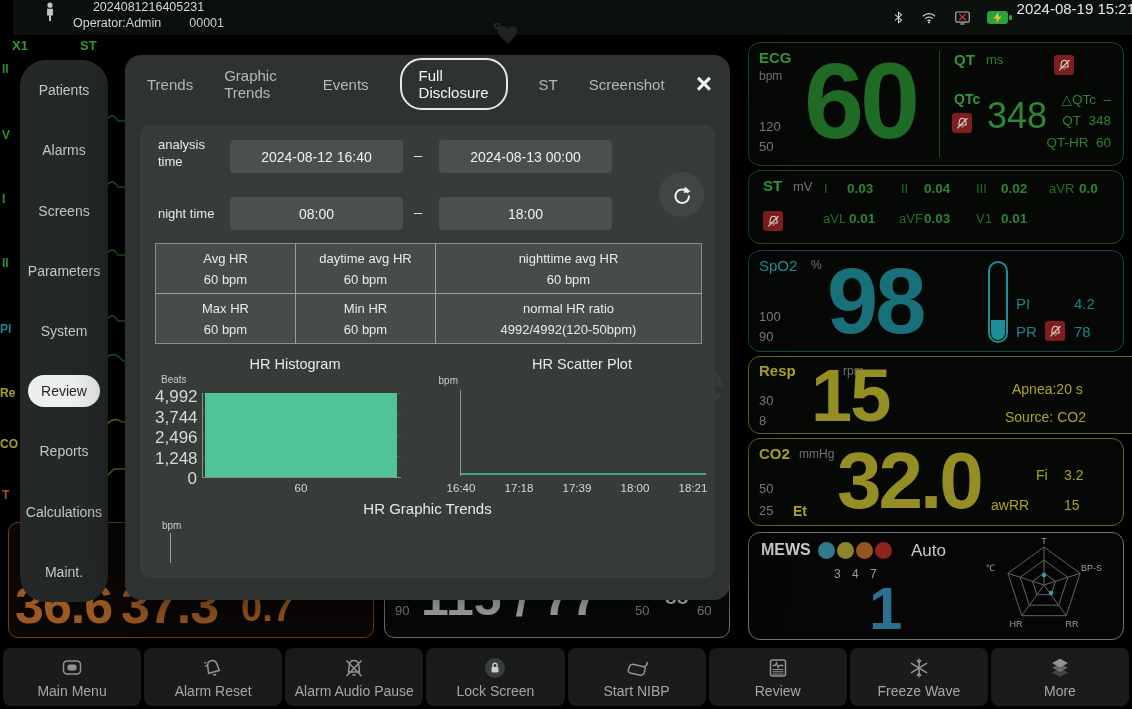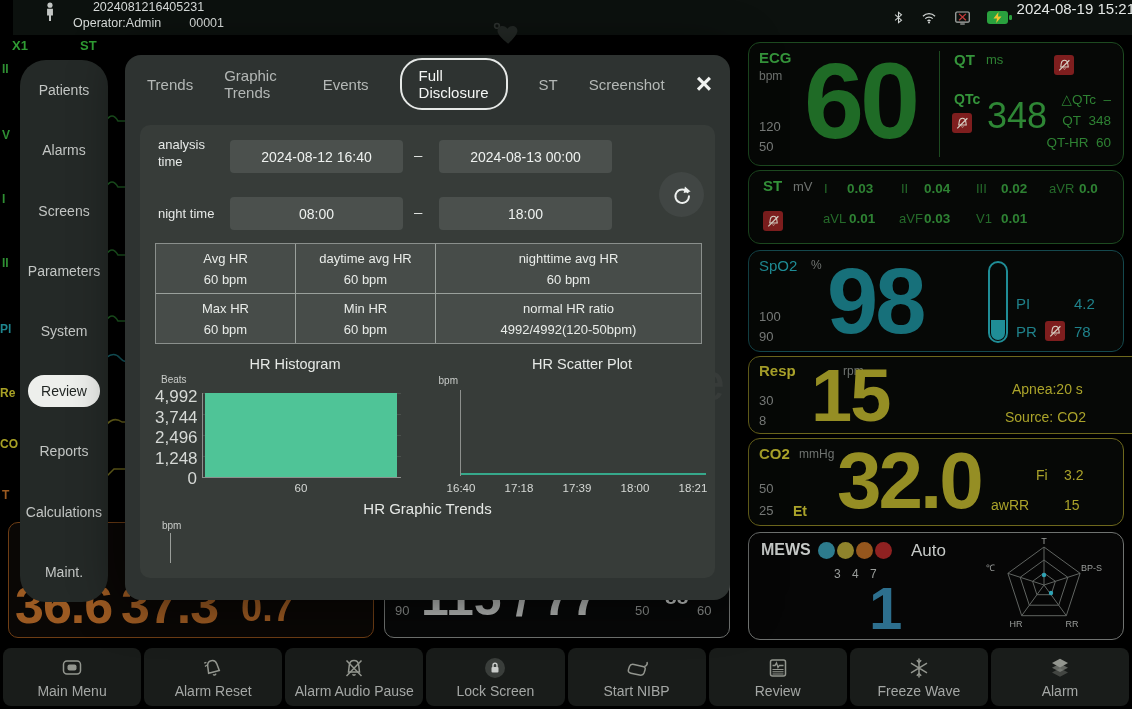--- a/index.html
+++ b/index.html
@@ -379,21 +379,21 @@
           </g>
         </svg>
       <span>Freeze Wave</span>
     </div>
     <div class="tbbtn">
       <svg width="24" height="24" viewBox="0 0 24 24">
           <path d="M12 2.8l8 4.3-8 4.3-8-4.3z" fill="#93968f"></path>
           <path d="M12 7.5l8 4.3-8 4.3-8-4.3z" fill="#93968f" opacity="0.6"></path>
           <path d="M12 12.2l8 4.3-8 4.3-8-4.3z" fill="#93968f" opacity="0.35"></path>
         </svg>
-      <span>Alarm</span>
+      <span>More</span>
     </div>
   </div>
 
   <div class="modal">
     <span class="wmark">Demo Mode</span>
     <div class="tabbar">
       <span class="tab">Trends</span>
       <span class="tab">Graphic Trends</span>
       <span class="tab">Events</span>
       <span class="tab active">Full Disclosure</span>

